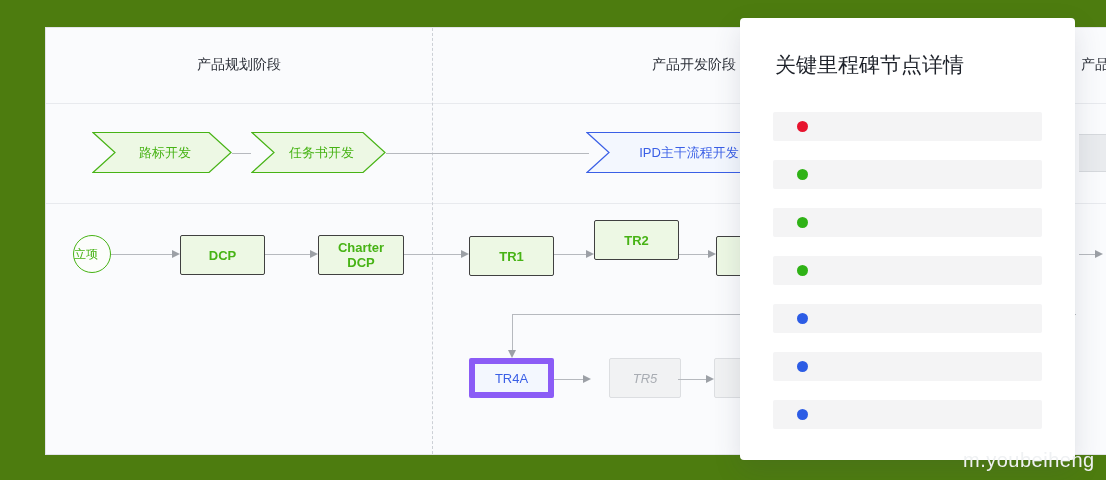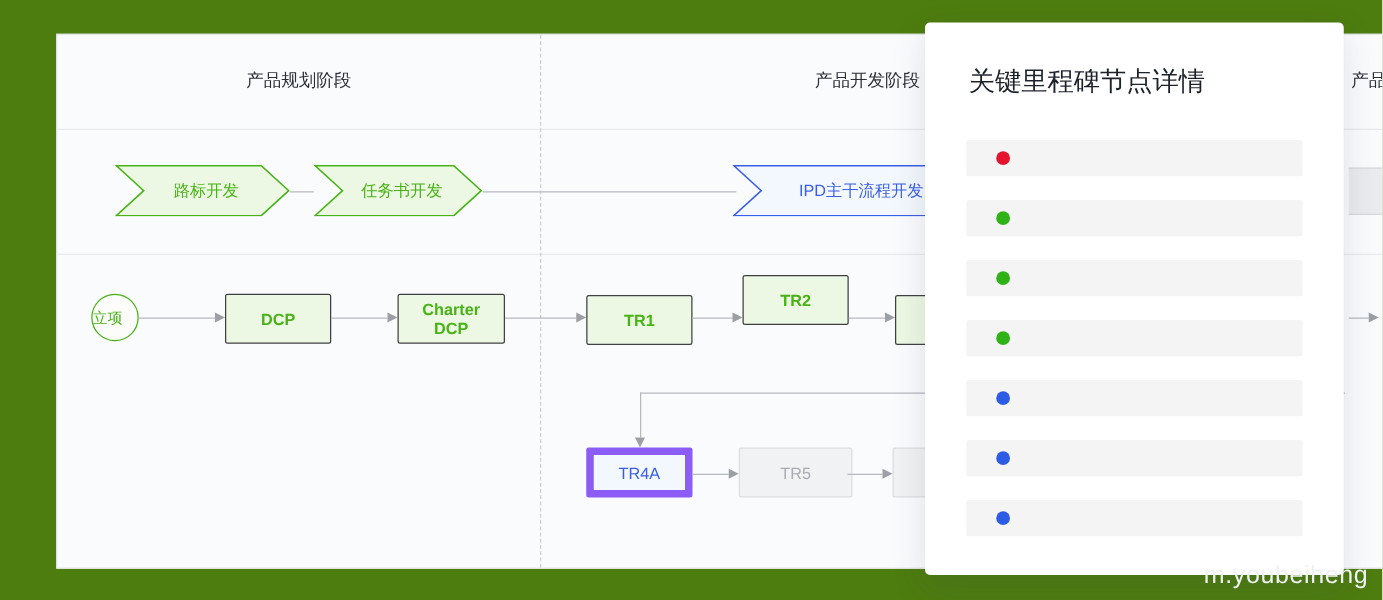--- a/index.html
+++ b/index.html
@@ -126,21 +126,21 @@
     <div class="h-line" style="left:1033px; top:226px; width:16px;"></div>
     <div class="arr-r" style="left:1049px; top:222px;"></div>
 
     <div class="h-line" style="left:466px; top:286px; width:564px;"></div>
     <div class="v-line" style="left:466px; top:286px; height:36px;"></div>
     <div class="arr-d" style="left:462px; top:322px;"></div>
 
     <div class="node blue" style="left:423px; top:330px;">
       <span>TR4A</span>
     </div>
-    <div class="node gray" style="left:545px; top:330px; width:91px;">
+    <div class="node gray" style="left:563px; top:330px; width:72px;font-style:italic;">
       <span>TR5</span>
     </div>
     <div class="node gray" style="left:668px; top:330px;"></div>
 
     <div class="h-line" style="left:508px; top:351px; width:29px;"></div>
     <div class="arr-r" style="left:537px; top:347px;"></div>
     <div class="h-line" style="left:632px; top:351px; width:28px;"></div>
     <div class="arr-r" style="left:660px; top:347px;"></div>
   </div>
 

